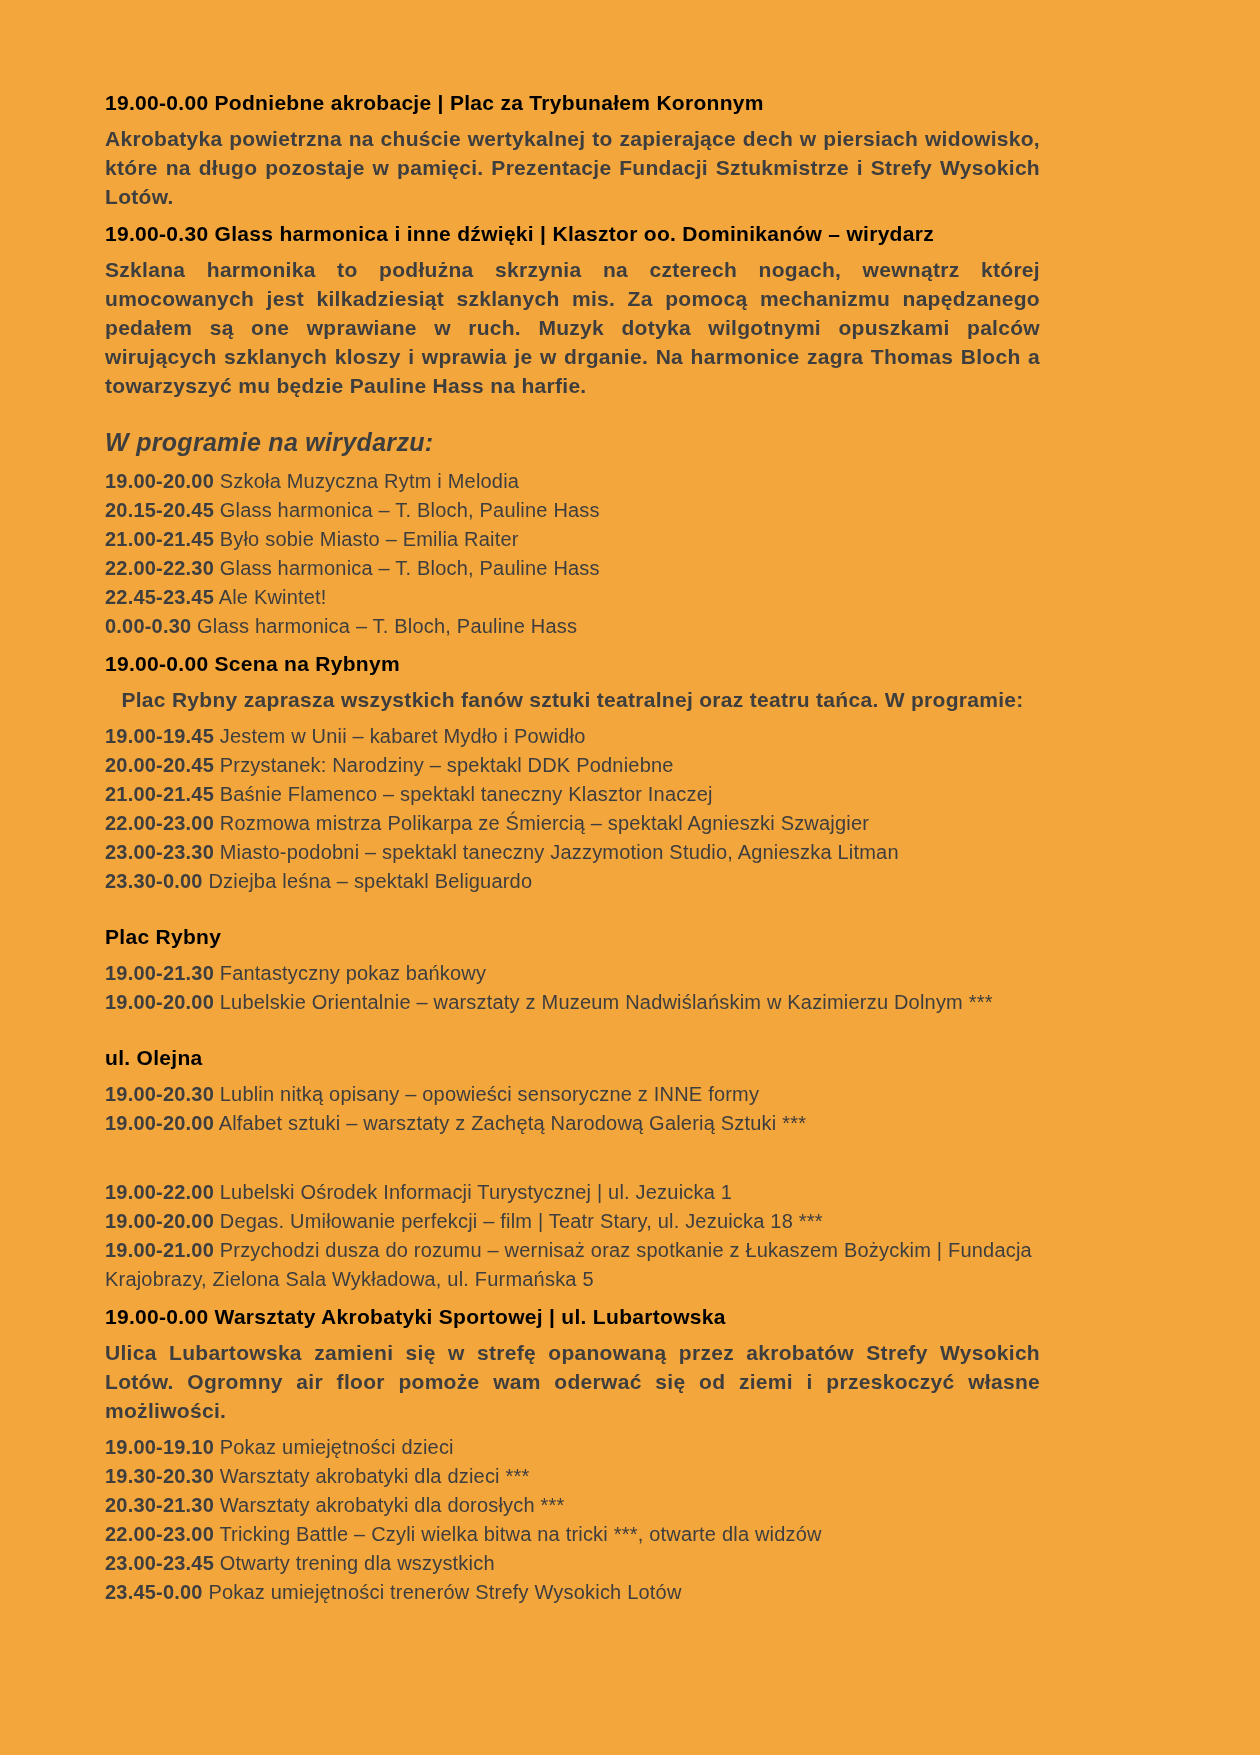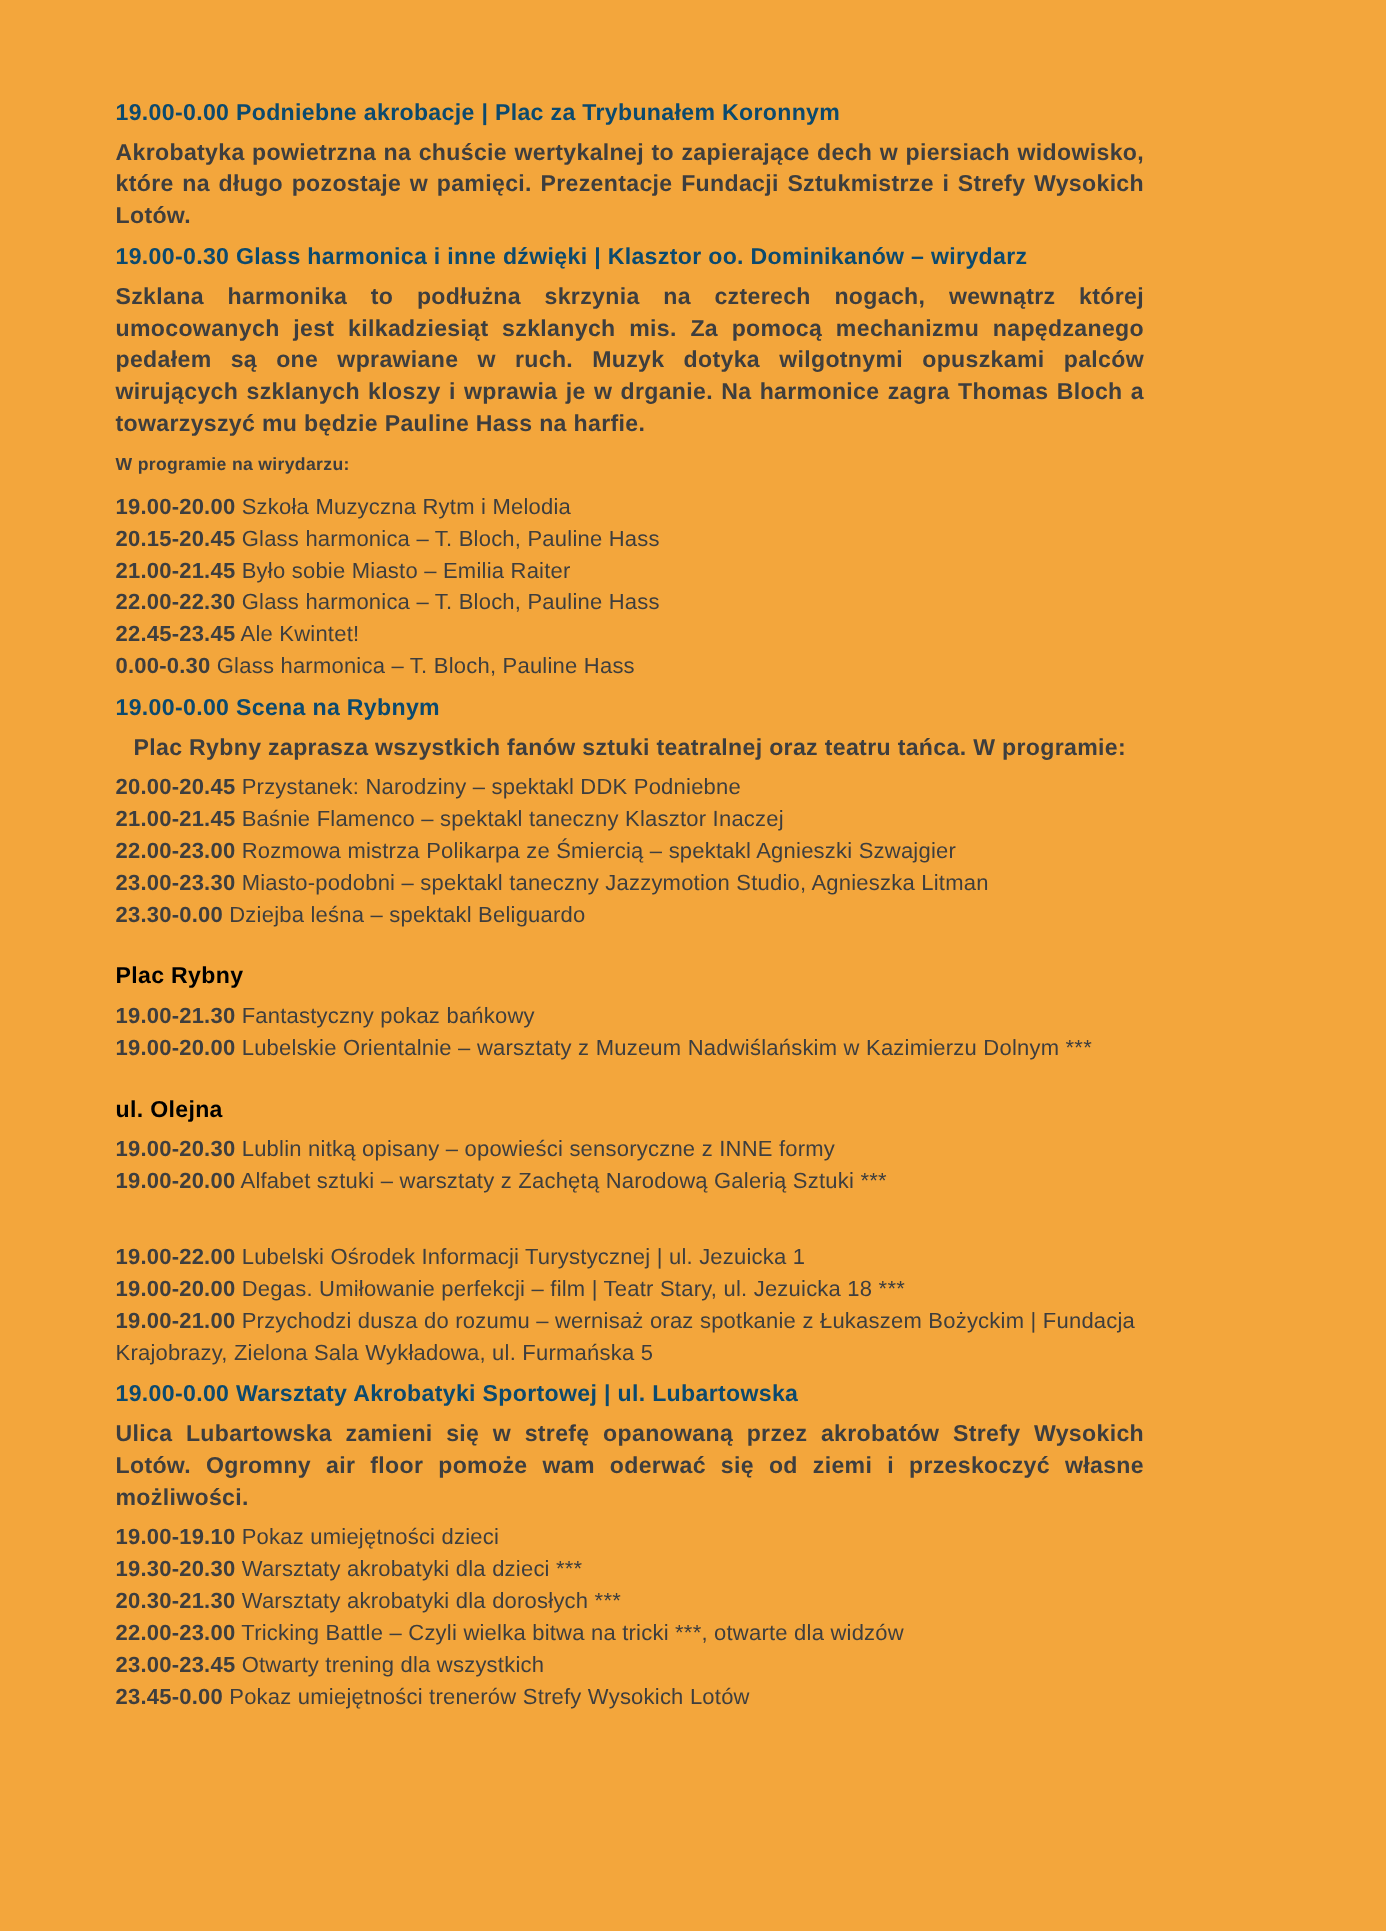--- a/index.html
+++ b/index.html
@@ -10,21 +10,21 @@
     font-family: "Liberation Sans", sans-serif;
     color: #3E3E3E;
     -webkit-font-smoothing: antialiased;
   }
   .page {
     width: 1260px;
     min-height: 1755px;
     padding: 88px 220px 60px 105px;
   }
   .hdr {
-    color: #0c4a6e;
+    color: #000000;
     font-size: 21px;
     font-weight: 700;
     letter-spacing: 0.3px;
     line-height: 29px;
     margin: 8px 0 7px 0;
   }
   section:first-child .hdr { margin-top: 0; }
   .loc {
     color: #000000;
     font-size: 21px;
@@ -38,25 +38,26 @@
     font-weight: 700;
     line-height: 29px;
     letter-spacing: 0.3px;
     text-align: justify;
     hyphens: auto;
     -webkit-hyphens: auto;
     margin: 0 0 4px 0;
   }
   .para.oneline { text-align: center; }
   .subhead {
-    font-size: 16px;
+    font-size: 25px;
     font-weight: 700;
     letter-spacing: 0.3px;
     line-height: 29px;
-    margin: 8px 0 10px 0;
+    margin: 28px 0 10px 0;
+    font-style: italic;
   }
   .schedule { margin-top: 8px; }
   .schedule.spaced { margin-top: 40px; }
   .item {
     font-size: 20px;
     line-height: 29px;
     letter-spacing: 0.2px;
   }
   .tm { font-weight: 700; }
   .tx { font-weight: 400; }
@@ -82,20 +83,21 @@
       <div class="item"><span class="tm">22.00-22.30</span> <span class="tx">Glass harmonica – T. Bloch, Pauline Hass</span></div>
       <div class="item"><span class="tm">22.45-23.45</span> <span class="tx">Ale Kwintet!</span></div>
       <div class="item"><span class="tm">0.00-0.30</span> <span class="tx">Glass harmonica – T. Bloch, Pauline Hass</span></div>
     </div>
   </section>
 
   <section>
     <h2 class="hdr">19.00-0.00 Scena na Rybnym</h2>
     <p class="para oneline">Plac Rybny zaprasza wszystkich fanów sztuki teatralnej oraz teatru tańca. W programie:</p>
     <div class="schedule">
+      <div class="item"><span class="tm">19.00-19.45</span> <span class="tx">Jestem w Unii – kabaret Mydło i Powidło</span></div>
       <div class="item"><span class="tm">20.00-20.45</span> <span class="tx">Przystanek: Narodziny – spektakl DDK Podniebne</span></div>
       <div class="item"><span class="tm">21.00-21.45</span> <span class="tx">Baśnie Flamenco – spektakl taneczny Klasztor Inaczej</span></div>
       <div class="item"><span class="tm">22.00-23.00</span> <span class="tx">Rozmowa mistrza Polikarpa ze Śmiercią – spektakl Agnieszki Szwajgier</span></div>
       <div class="item"><span class="tm">23.00-23.30</span> <span class="tx">Miasto-podobni – spektakl taneczny Jazzymotion Studio, Agnieszka Litman</span></div>
       <div class="item"><span class="tm">23.30-0.00</span> <span class="tx">Dziejba leśna – spektakl Beliguardo</span></div>
     </div>
   </section>
 
   <section>
     <h2 class="loc">Plac Rybny</h2>

